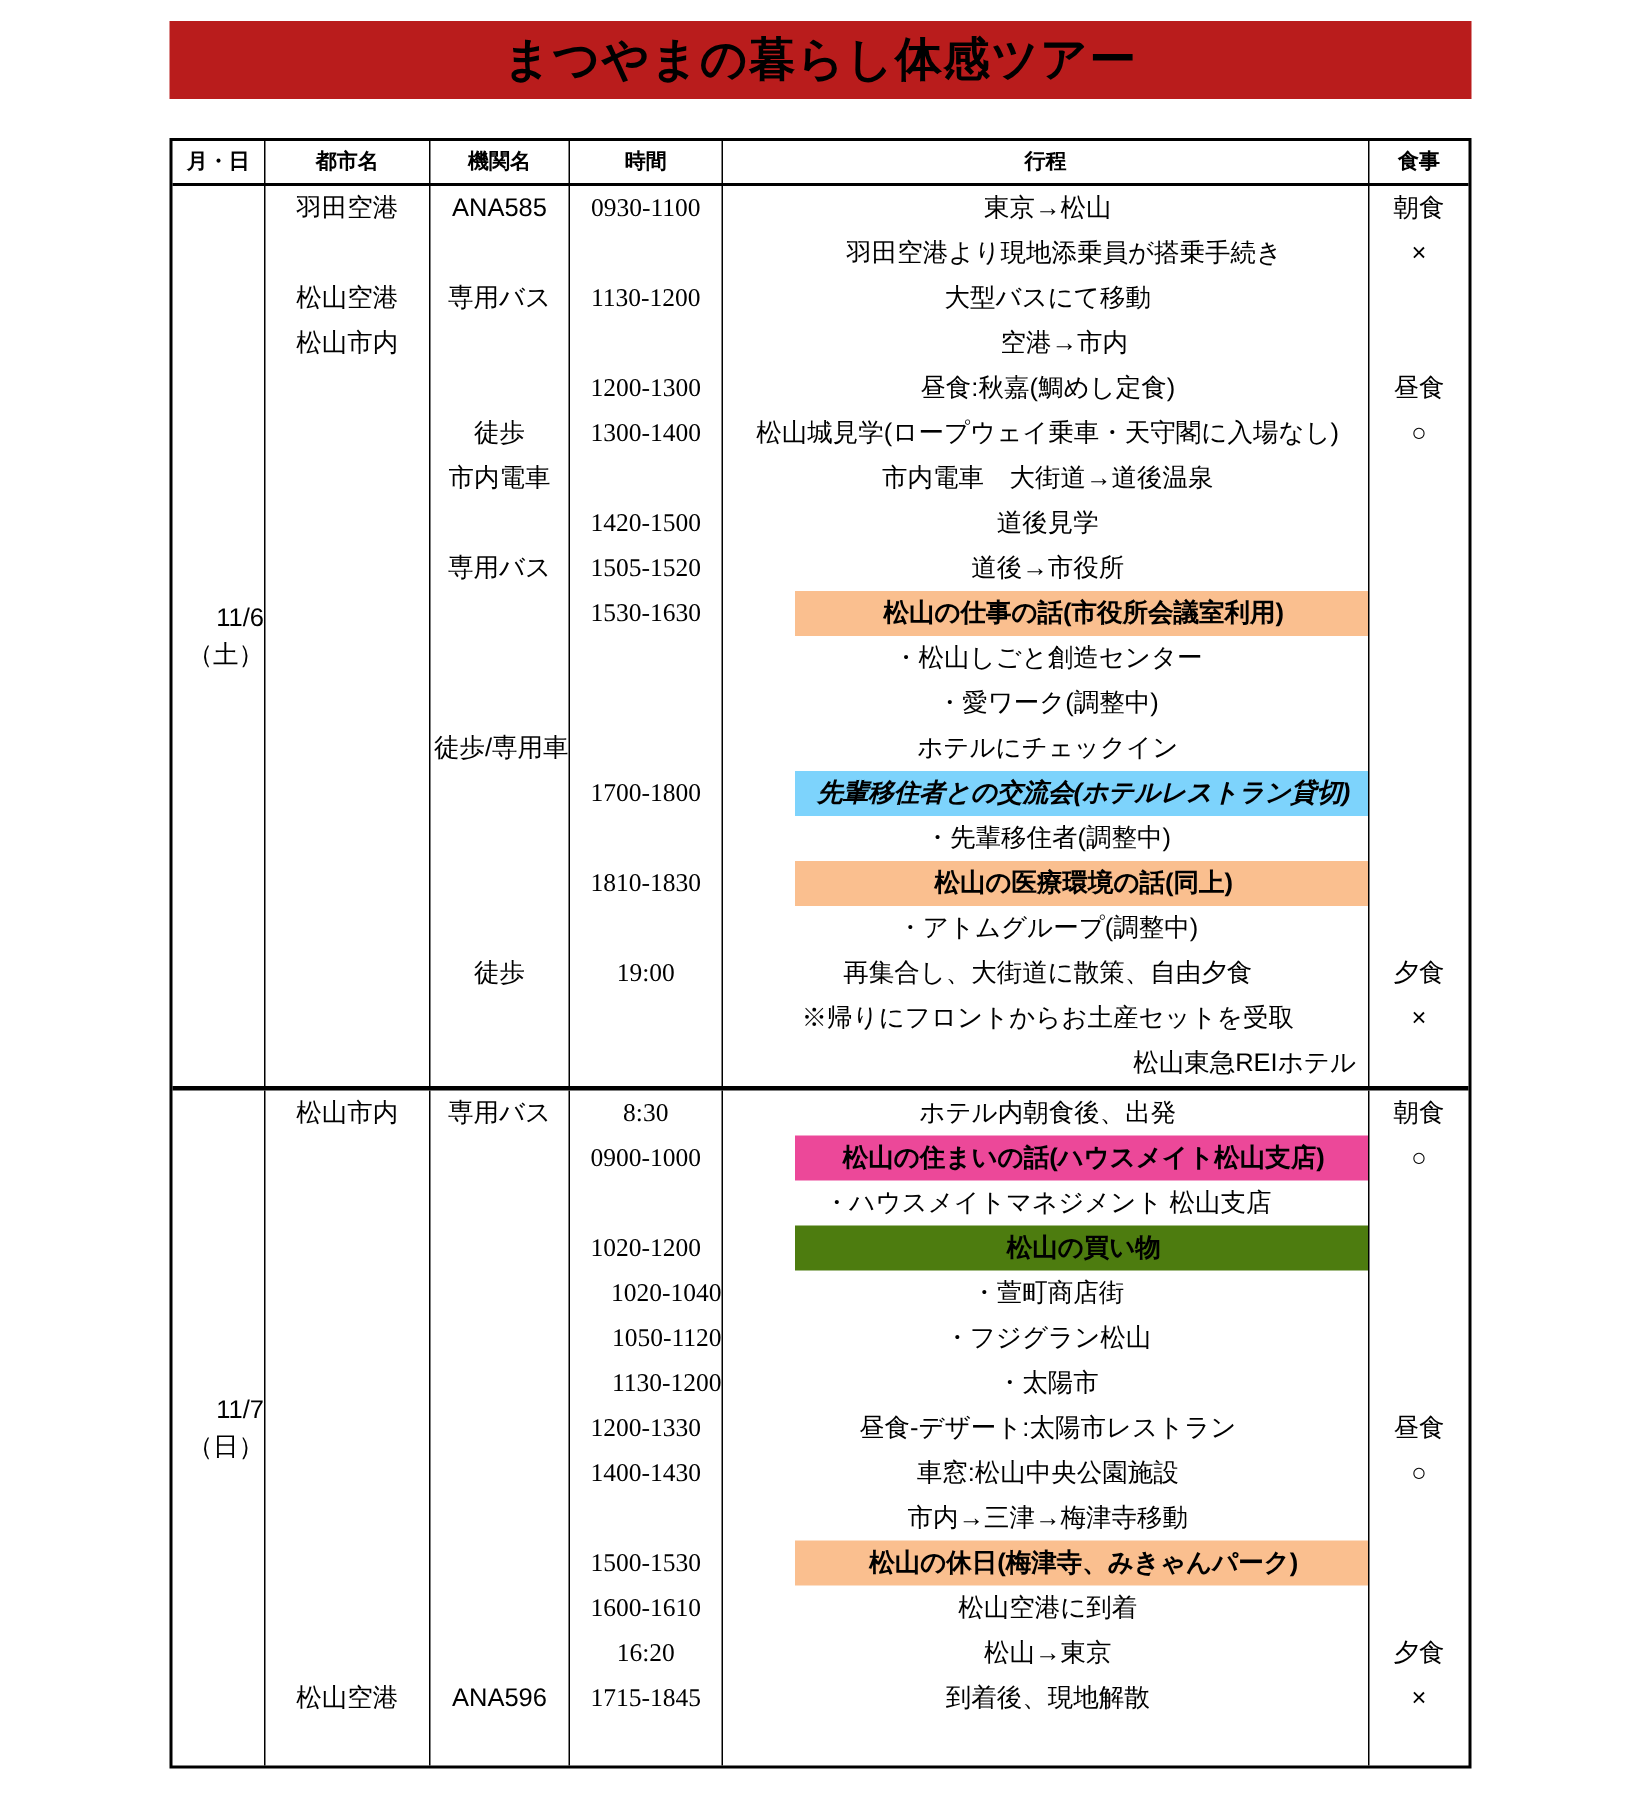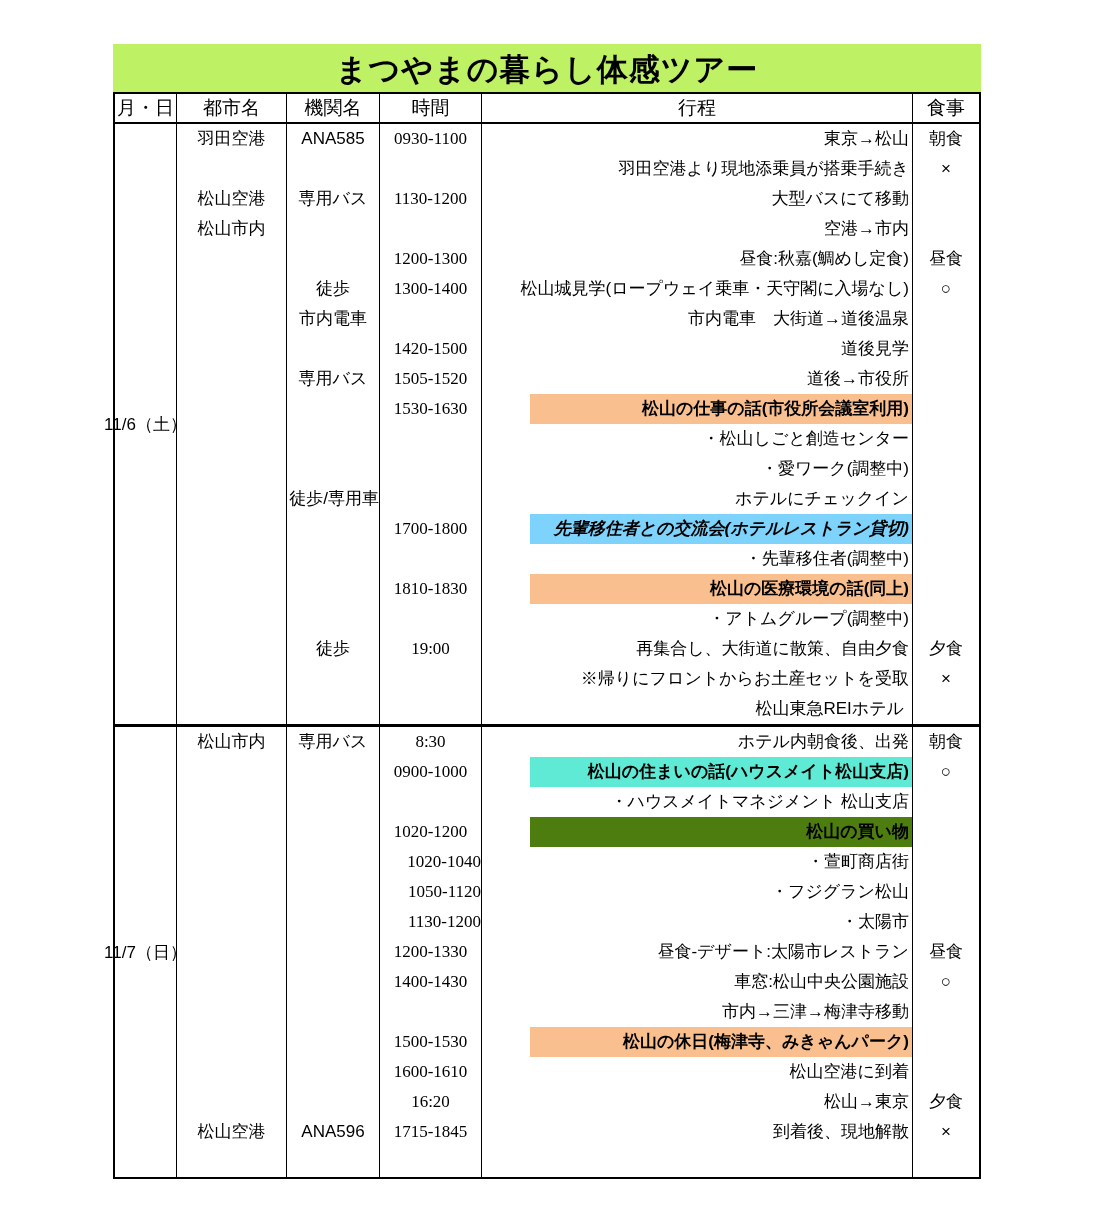--- a/index.html
+++ b/index.html
@@ -15,53 +15,53 @@
 
   .itinerary-table {
     position:absolute; left:113px; top:92px; width:868px;
     border:2px solid #000; background:#fff;
   }
   .grid-row { display:grid; grid-template-columns:62px 110px 93px 102px 431px 1fr; }
 
   .header-row { border-bottom:2px solid #000; }
   .header-cell {
     height:28px; display:flex; align-items:center; justify-content:center;
-    font-size:19px; border-right:1px solid #000; white-space:nowrap;
+    font-size:14px; border-right:1px solid #000; white-space:nowrap;font-weight:bold;
   }
   .header-cell:last-child { border-right:none; }
 
   .day-section { display:grid; grid-template-columns:62px 110px 93px 102px 431px 1fr; }
   .day-section + .day-section { border-top:3px solid #000; }
 
   .col { border-right:1px solid #000; min-width:0; }
   .col:last-child { border-right:none; }
 
-  .col-date { display:flex; flex-direction:row; align-items:center; justify-content:center; }
+  .col-date { display:flex; flex-direction:column; align-items:flex-end; justify-content:center; }
   .date-line { font-size:17px; line-height:25px; white-space:nowrap; }
 
   .line {
     height:30px; line-height:30px; font-size:17px; white-space:nowrap;
   }
   .col-city .line   { text-align:center; }
   .col-agency .line { text-align:center; }
   .col-time .line   { text-align:center;font-family:Liberation Serif, serif; }
   .col-meal .line   { text-align:center; }
-  .col-itin .line   { padding-left:6px; padding-right:3px; text-align:right; }
+  .col-itin .line   { padding-left:6px; padding-right:3px; text-align:center; }
 
   .line.small  { font-size:17px;text-align:right; }
   .line.indent { padding-left:28px; }
   .line.right  { text-align:right; padding-right:8px; }
   .line.highlight { font-weight:bold;margin-left:48px; }
 </style>
 </head>
 <body>
 
 <div class="page">
 
-  <div class="title-bar" style="background: #bef264; margin-top: 30px;">
+  <div class="title-bar" style="background: #b91c1c;">
     <span class="title-text">まつやまの暮らし体感ツアー</span>
   </div>
 
   <div class="itinerary-table">
     <div class="grid-row header-row">
       <div class="header-cell">月・日</div>
       <div class="header-cell">都市名</div>
       <div class="header-cell">機関名</div>
       <div class="header-cell">時間</div>
       <div class="header-cell">行程</div>
@@ -235,21 +235,21 @@
             <div class="line">1400-1430</div>
             <div class="line"></div>
             <div class="line">1500-1530</div>
             <div class="line">1600-1610</div>
             <div class="line">16:20</div>
             <div class="line">1715-1845</div>
             <div class="line"></div>
           </div>
           <div class="col col-itin">
             <div class="line">ホテル内朝食後、出発</div>
-            <div class="line highlight" style="background: #5eead4;">松山の住まいの話(ハウスメイト松山支店)</div>
+            <div class="line highlight" style="background: #ec4899;">松山の住まいの話(ハウスメイト松山支店)</div>
             <div class="line">・ハウスメイトマネジメント 松山支店</div>
             <div class="line highlight" style="background: #4d7c0f;">松山の買い物</div>
             <div class="line">・萱町商店街</div>
             <div class="line">・フジグラン松山</div>
             <div class="line">・太陽市</div>
             <div class="line">昼食-デザート:太陽市レストラン</div>
             <div class="line">車窓:松山中央公園施設</div>
             <div class="line">市内→三津→梅津寺移動</div>
             <div class="line highlight" style="background: rgb(250, 191, 143);">松山の休日(梅津寺、みきゃんパーク)</div>
             <div class="line">松山空港に到着</div>

